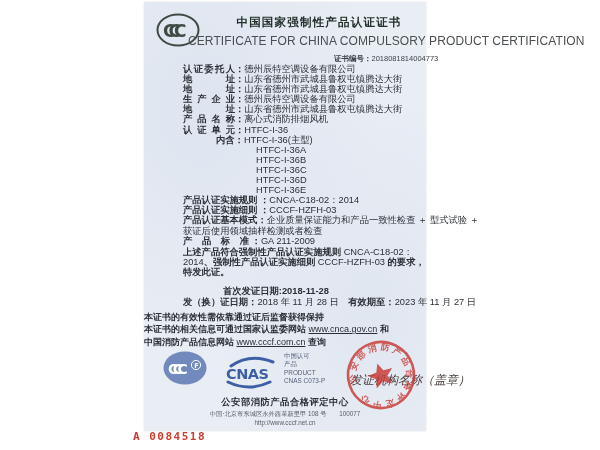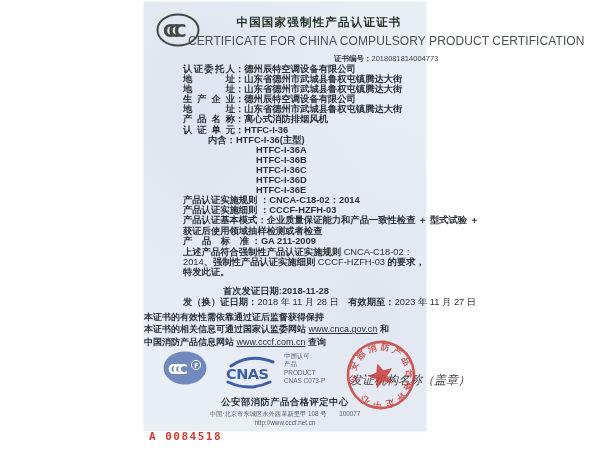--- a/index.html
+++ b/index.html
@@ -24,43 +24,43 @@
   .title-en { font-size:12px; color:#4a4f52; margin-top:4px; letter-spacing:0.1px; white-space:nowrap; }
   .cert-no-line { position:absolute; left:190px; top:52px; font-size:7.5px; color:#3a3f46; white-space:nowrap; }
   .cert-no-line b { font-weight:bold; }
 
   .fields { position:absolute; left:39px; top:62px; width:256px; font-size:9.3px; color:#2c3036; }
   .row { height:10.1px; line-height:10.1px; white-space:nowrap; }
   .lbl { display:inline-block; width:52px; text-align:justify; text-align-last:justify; font-weight:bold; vertical-align:top; }
   .lbl-wide { font-weight:bold; }
   .lbl-std { display:inline-block; width:66px; text-align:justify; text-align-last:justify; font-weight:bold; vertical-align:top; }
   .colon { font-weight:bold; }
-  .val { font-weight:bold; }
-  .contains-row { margin-left:25px; }
+  .val { font-weight:normal; }
+  .contains-row { margin-left:33px; }
   .model-row { margin-left:49px;padding-left:24px; }
   .statement { width:248px; line-height:10.2px; white-space:normal; margin-top:1px; }
   .statement b { font-weight:bold; }
   .first-issue { margin-left:40px; font-weight:bold; margin-top:9px; }
   .issue-row { margin-top:0.5px; }
 
   .notes { position:absolute; left:0; right:0; top:309px; text-align:left; font-size:9px; font-weight:bold; line-height:12.3px; color:#2c3036; }
   .notes .url { font-weight:normal; text-decoration:underline; }
 
   .accred { position:absolute; left:140px; top:350px; font-size:6.4px; line-height:8.3px; color:#55627a; }
   .issuer-name { position:absolute; left:206px; top:370px; font-size:12px; font-style:italic; color:#4a3d3d; white-space:nowrap; z-index:2; }
   .stamp { position:absolute; left:194px; top:330px; width:86px; height:86px; transform:rotate(-18deg); opacity:0.85; z-index:3; }
   .logo-cccf { position:absolute; left:18px; top:348px; }
   .logo-cnas { position:absolute; left:80px; top:351px; }
   .logo-ccc-top { position:absolute; left:11px; top:9px; }
 
   .footer-org { position:absolute; left:0; right:0; top:394px; text-align:center; font-size:9.3px; font-weight:bold; color:#2c3036; letter-spacing:0.5px; }
   .footer-addr { position:absolute; left:0; right:0; top:408px; text-align:center; font-size:6.3px; color:#5a5f66; }
   .footer-url { position:absolute; left:0; right:0; top:417px; text-align:center; font-size:6.3px; color:#5a5f66; }
 
-  .serial { position:absolute; left:149px; top:430px; font-family:"DejaVu Sans Mono",monospace; font-size:11px; font-weight:bold; letter-spacing:1.5px; color:#cf3b31; }
+  .serial { position:absolute; left:133px; top:430px; font-family:"DejaVu Sans Mono",monospace; font-size:11px; font-weight:bold; letter-spacing:1.5px; color:#cf3b31; }
 </style>
 </head>
 <body>
 
 <div class="paper">
 
   <svg class="logo-ccc-top" width="46" height="38" viewBox="0 0 46 38">
     <ellipse cx="23" cy="19" rx="20.5" ry="15.5" fill="none" stroke="#3d4b44" stroke-width="2"></ellipse>
     <text x="8" y="25.5" font-family="DejaVu Sans, sans-serif" font-weight="bold" font-size="17" letter-spacing="-7" fill="#3d4b44">CCC</text>
   </svg>

